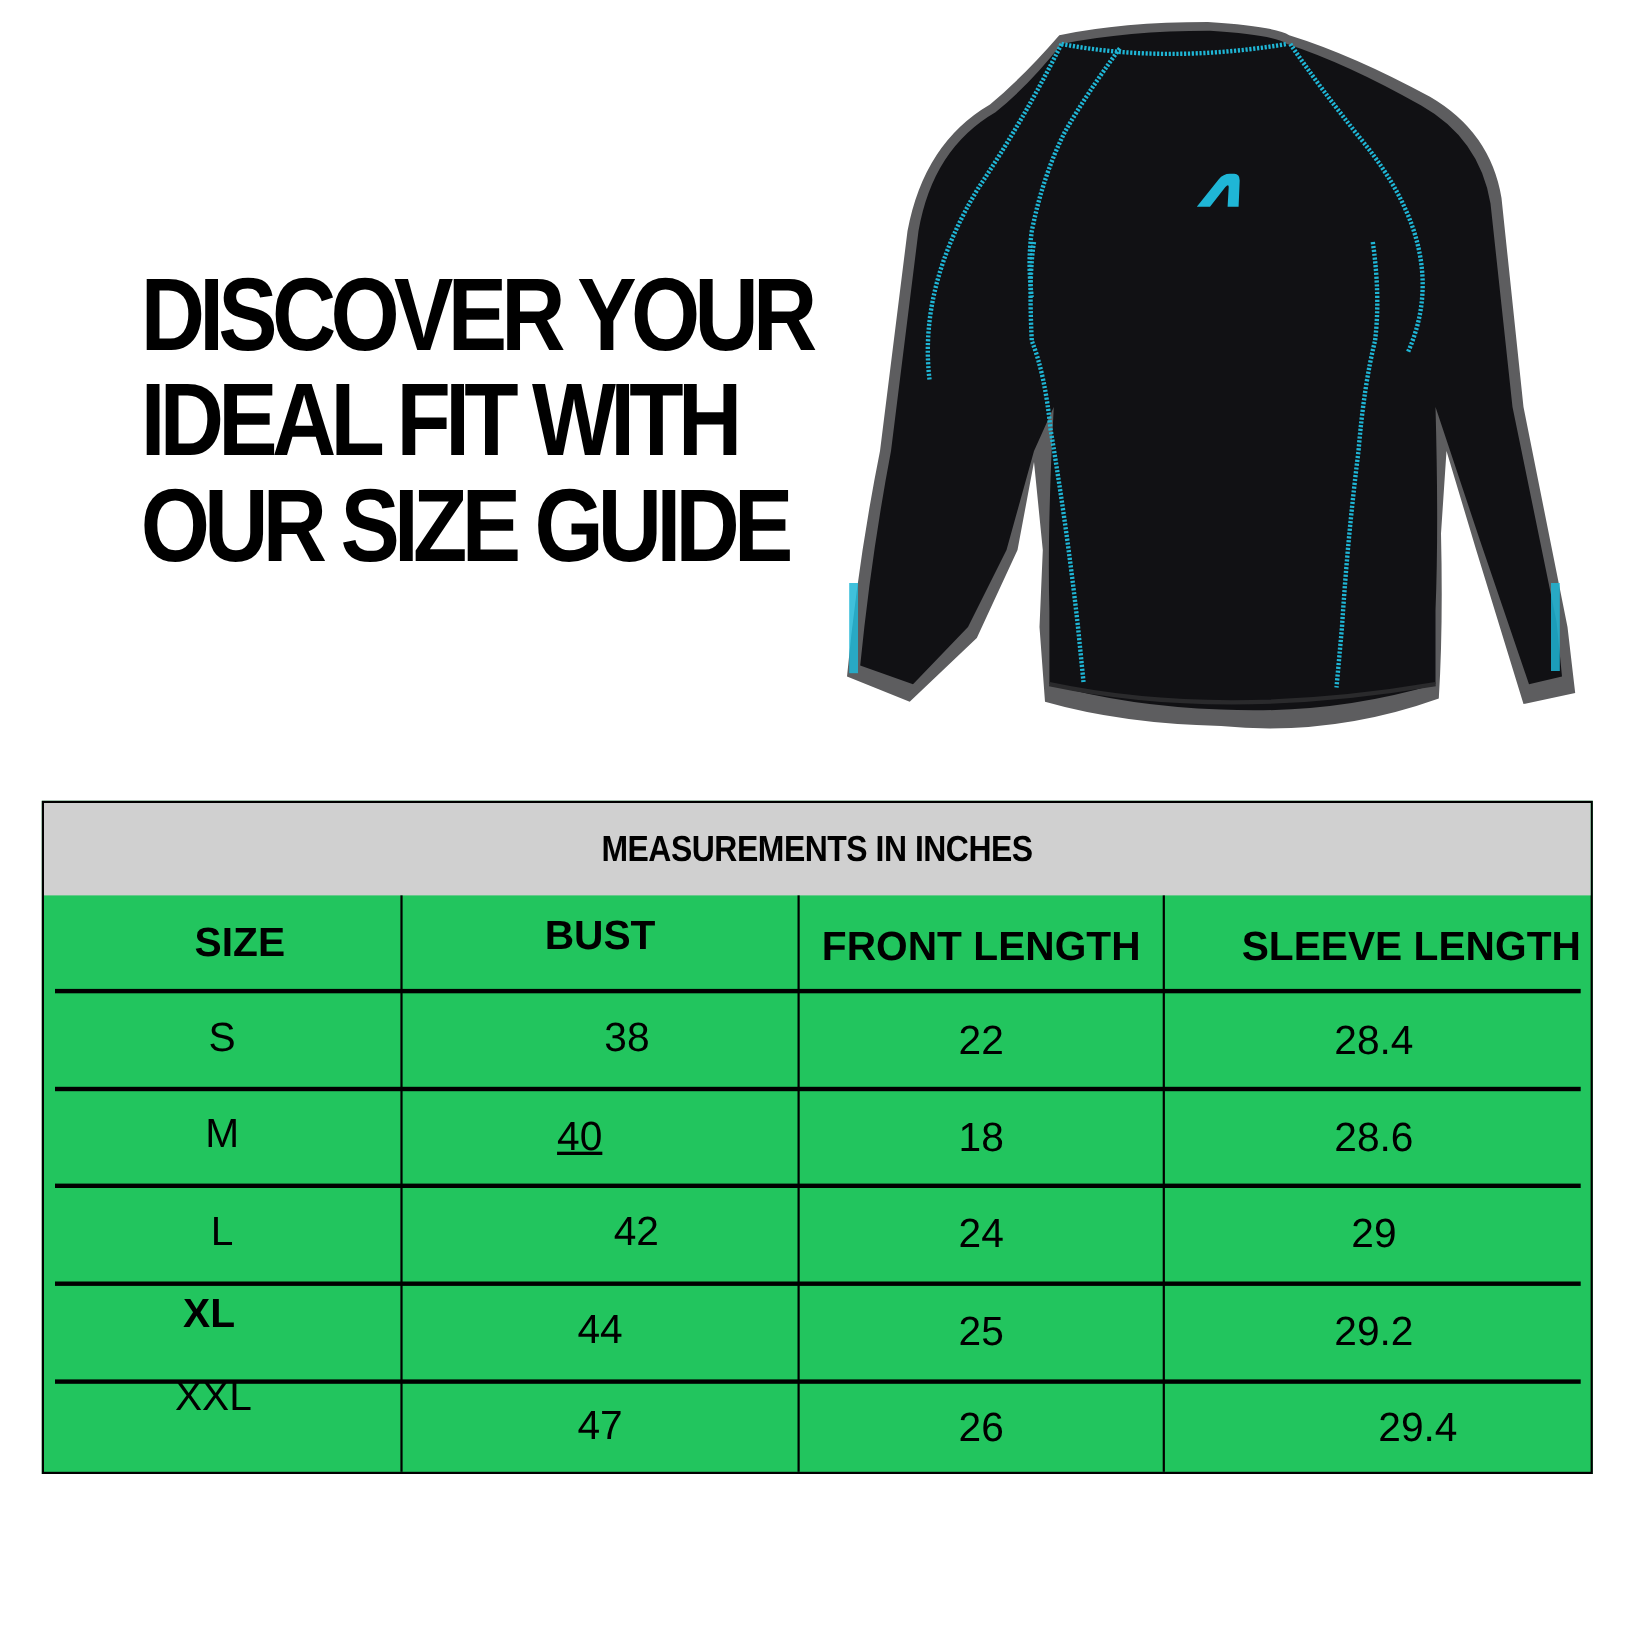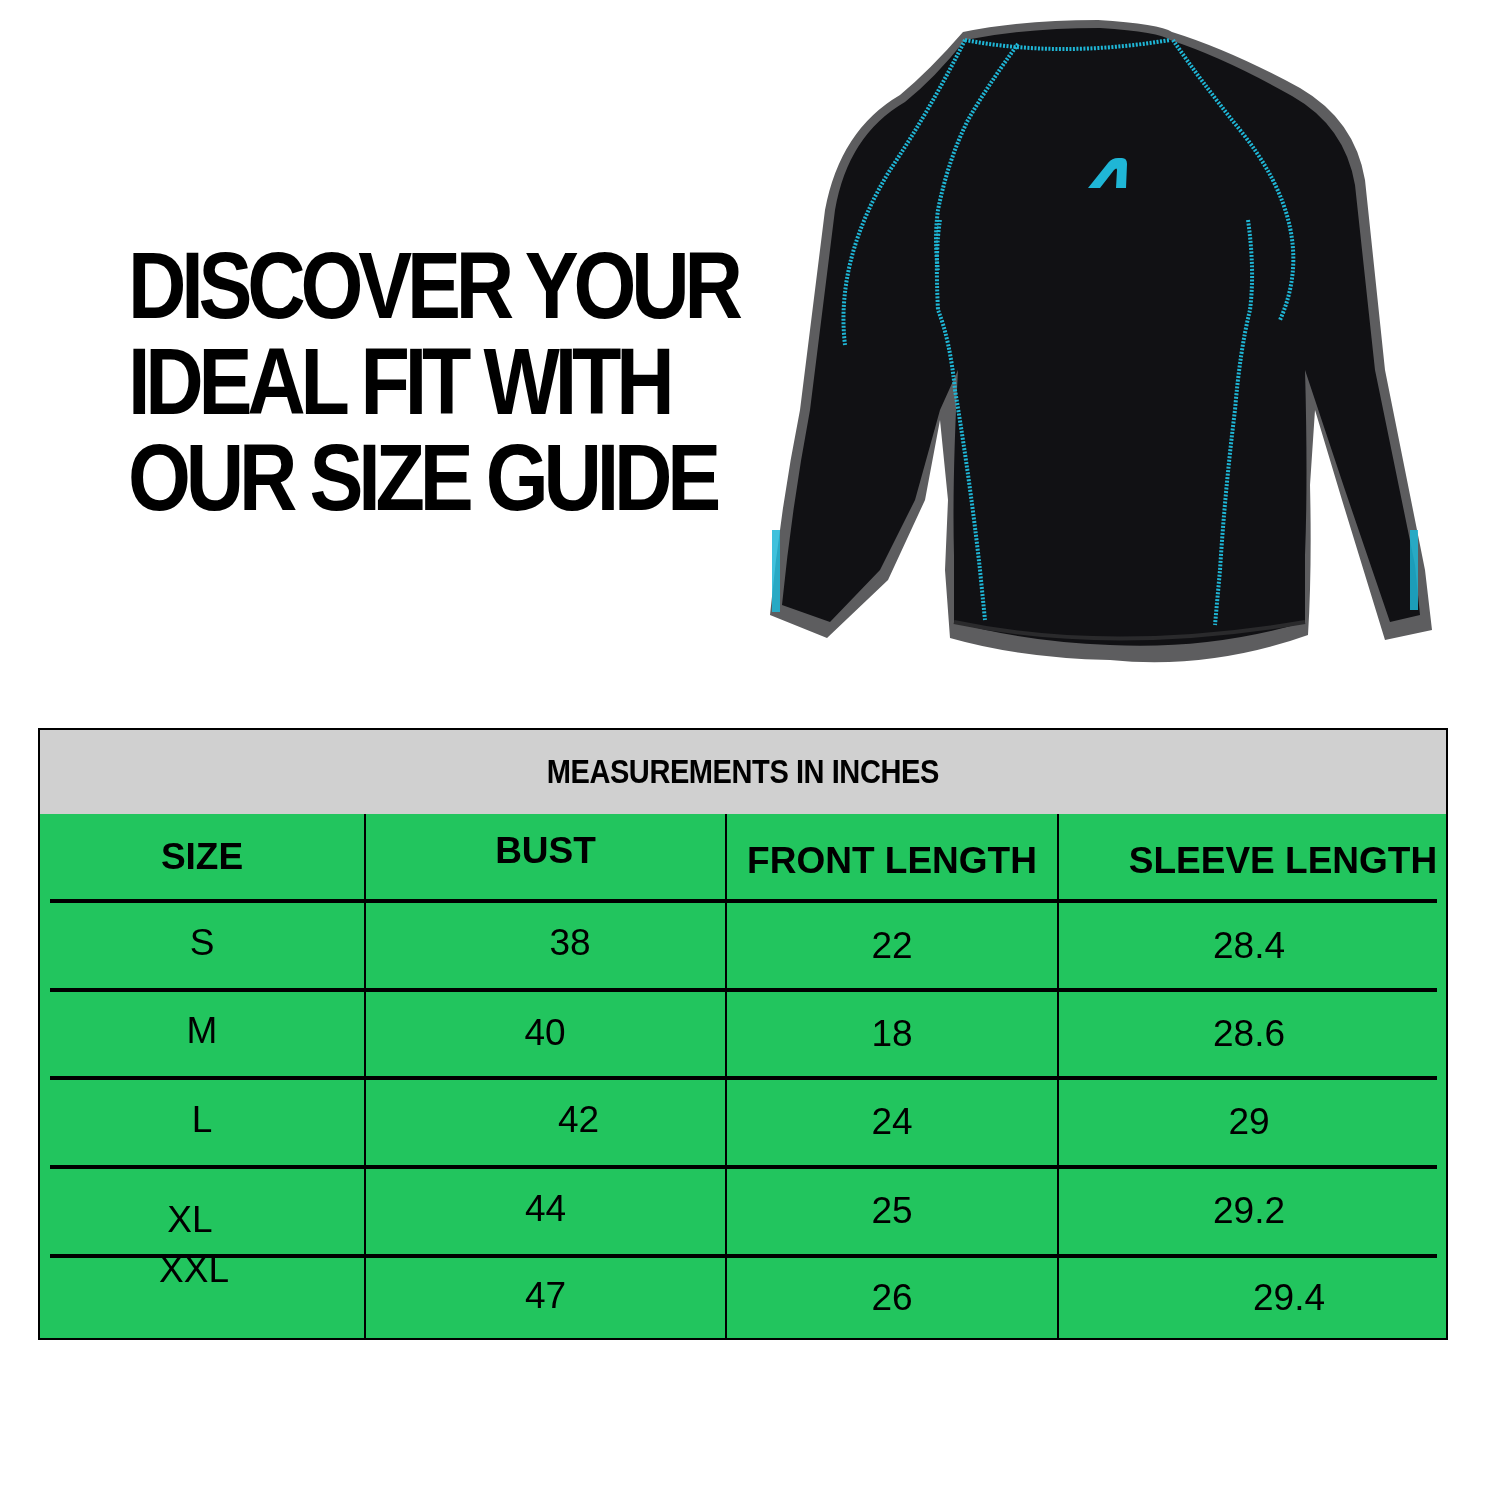--- a/index.html
+++ b/index.html
@@ -78,41 +78,41 @@
   <div class="vline" style="left:324px;"></div>
   <div class="vline" style="left:685px;"></div>
   <div class="vline" style="left:1017px;"></div>
 
   <div class="hline" style="left:10px; width:1387px; top:169px;"></div>
   <div class="hline" style="left:10px; width:1387px; top:258px;"></div>
   <div class="hline" style="left:10px; width:1387px; top:346px;"></div>
   <div class="hline" style="left:10px; width:1387px; top:435px;"></div>
   <div class="hline" style="left:10px; width:1387px; top:524px;"></div>
 
-  <div class="cell head" style="left:0; width:324px; top:84px; height:85px;">SIZE</div>
+  <div class="cell head" style="left:0; width:324px; top:84px; height:85px;padding-left:16px;">SIZE</div>
   <div class="cell head" style="left:326px; width:359px; top:78px; height:85px;">BUST</div>
   <div class="cell head" style="left:687px; width:330px; top:88px; height:85px;">FRONT LENGTH</div>
   <div class="cell head" style="left:1019px; width:380px; top:88px; height:85px;padding-left:34px;">SLEEVE LENGTH</div>
 
   <div class="cell" style="left:0; width:324px; top:173px; height:80px;">S</div>
   <div class="cell" style="left:326px; width:408px; top:173px; height:80px;">38</div>
   <div class="cell" style="left:687px; width:330px; top:176px; height:80px;">22</div>
   <div class="cell" style="left:1019px; width:380px; top:176px; height:80px;">28.4</div>
 
   <div class="cell" style="left:0; width:324px; top:261px; height:80px;">M</div>
-  <div class="cell" style="left:326px; width:358px; top:263px; height:80px;">40</div>
+  <div class="cell" style="left:308px; width:358px; top:263px; height:80px;text-decoration:underline;">40</div>
   <div class="cell" style="left:687px; width:330px; top:264px; height:80px;">18</div>
   <div class="cell" style="left:1019px; width:380px; top:264px; height:80px;">28.6</div>
 
   <div class="cell" style="left:0; width:324px; top:350px; height:80px;">L</div>
   <div class="cell" style="left:326px; width:359px; top:350px; height:80px;padding-left:33px;">42</div>
   <div class="cell" style="left:687px; width:330px; top:352px; height:80px;">24</div>
   <div class="cell" style="left:1019px; width:380px; top:352px; height:80px;">29</div>
 
-  <div class="cell" style="left:0; width:300px; top:450px; height:80px;">XL</div>
+  <div class="cell" style="left:0; width:300px; top:424px; height:80px;font-weight:bold;">XL</div>
   <div class="cell" style="left:326px; width:359px; top:439px; height:80px;">44</div>
   <div class="cell" style="left:687px; width:330px; top:441px; height:80px;">25</div>
   <div class="cell" style="left:1019px; width:380px; top:441px; height:80px;">29.2</div>
 
   <div class="cell" style="left:0; width:308px; top:500px; height:80px;">XXL</div>
   <div class="cell" style="left:326px; width:359px; top:526px; height:80px;">47</div>
   <div class="cell" style="left:687px; width:330px; top:528px; height:80px;">26</div>
   <div class="cell" style="left:1019px; width:380px; top:528px; height:80px;padding-left:40px;">29.4</div>
 </div>
 

